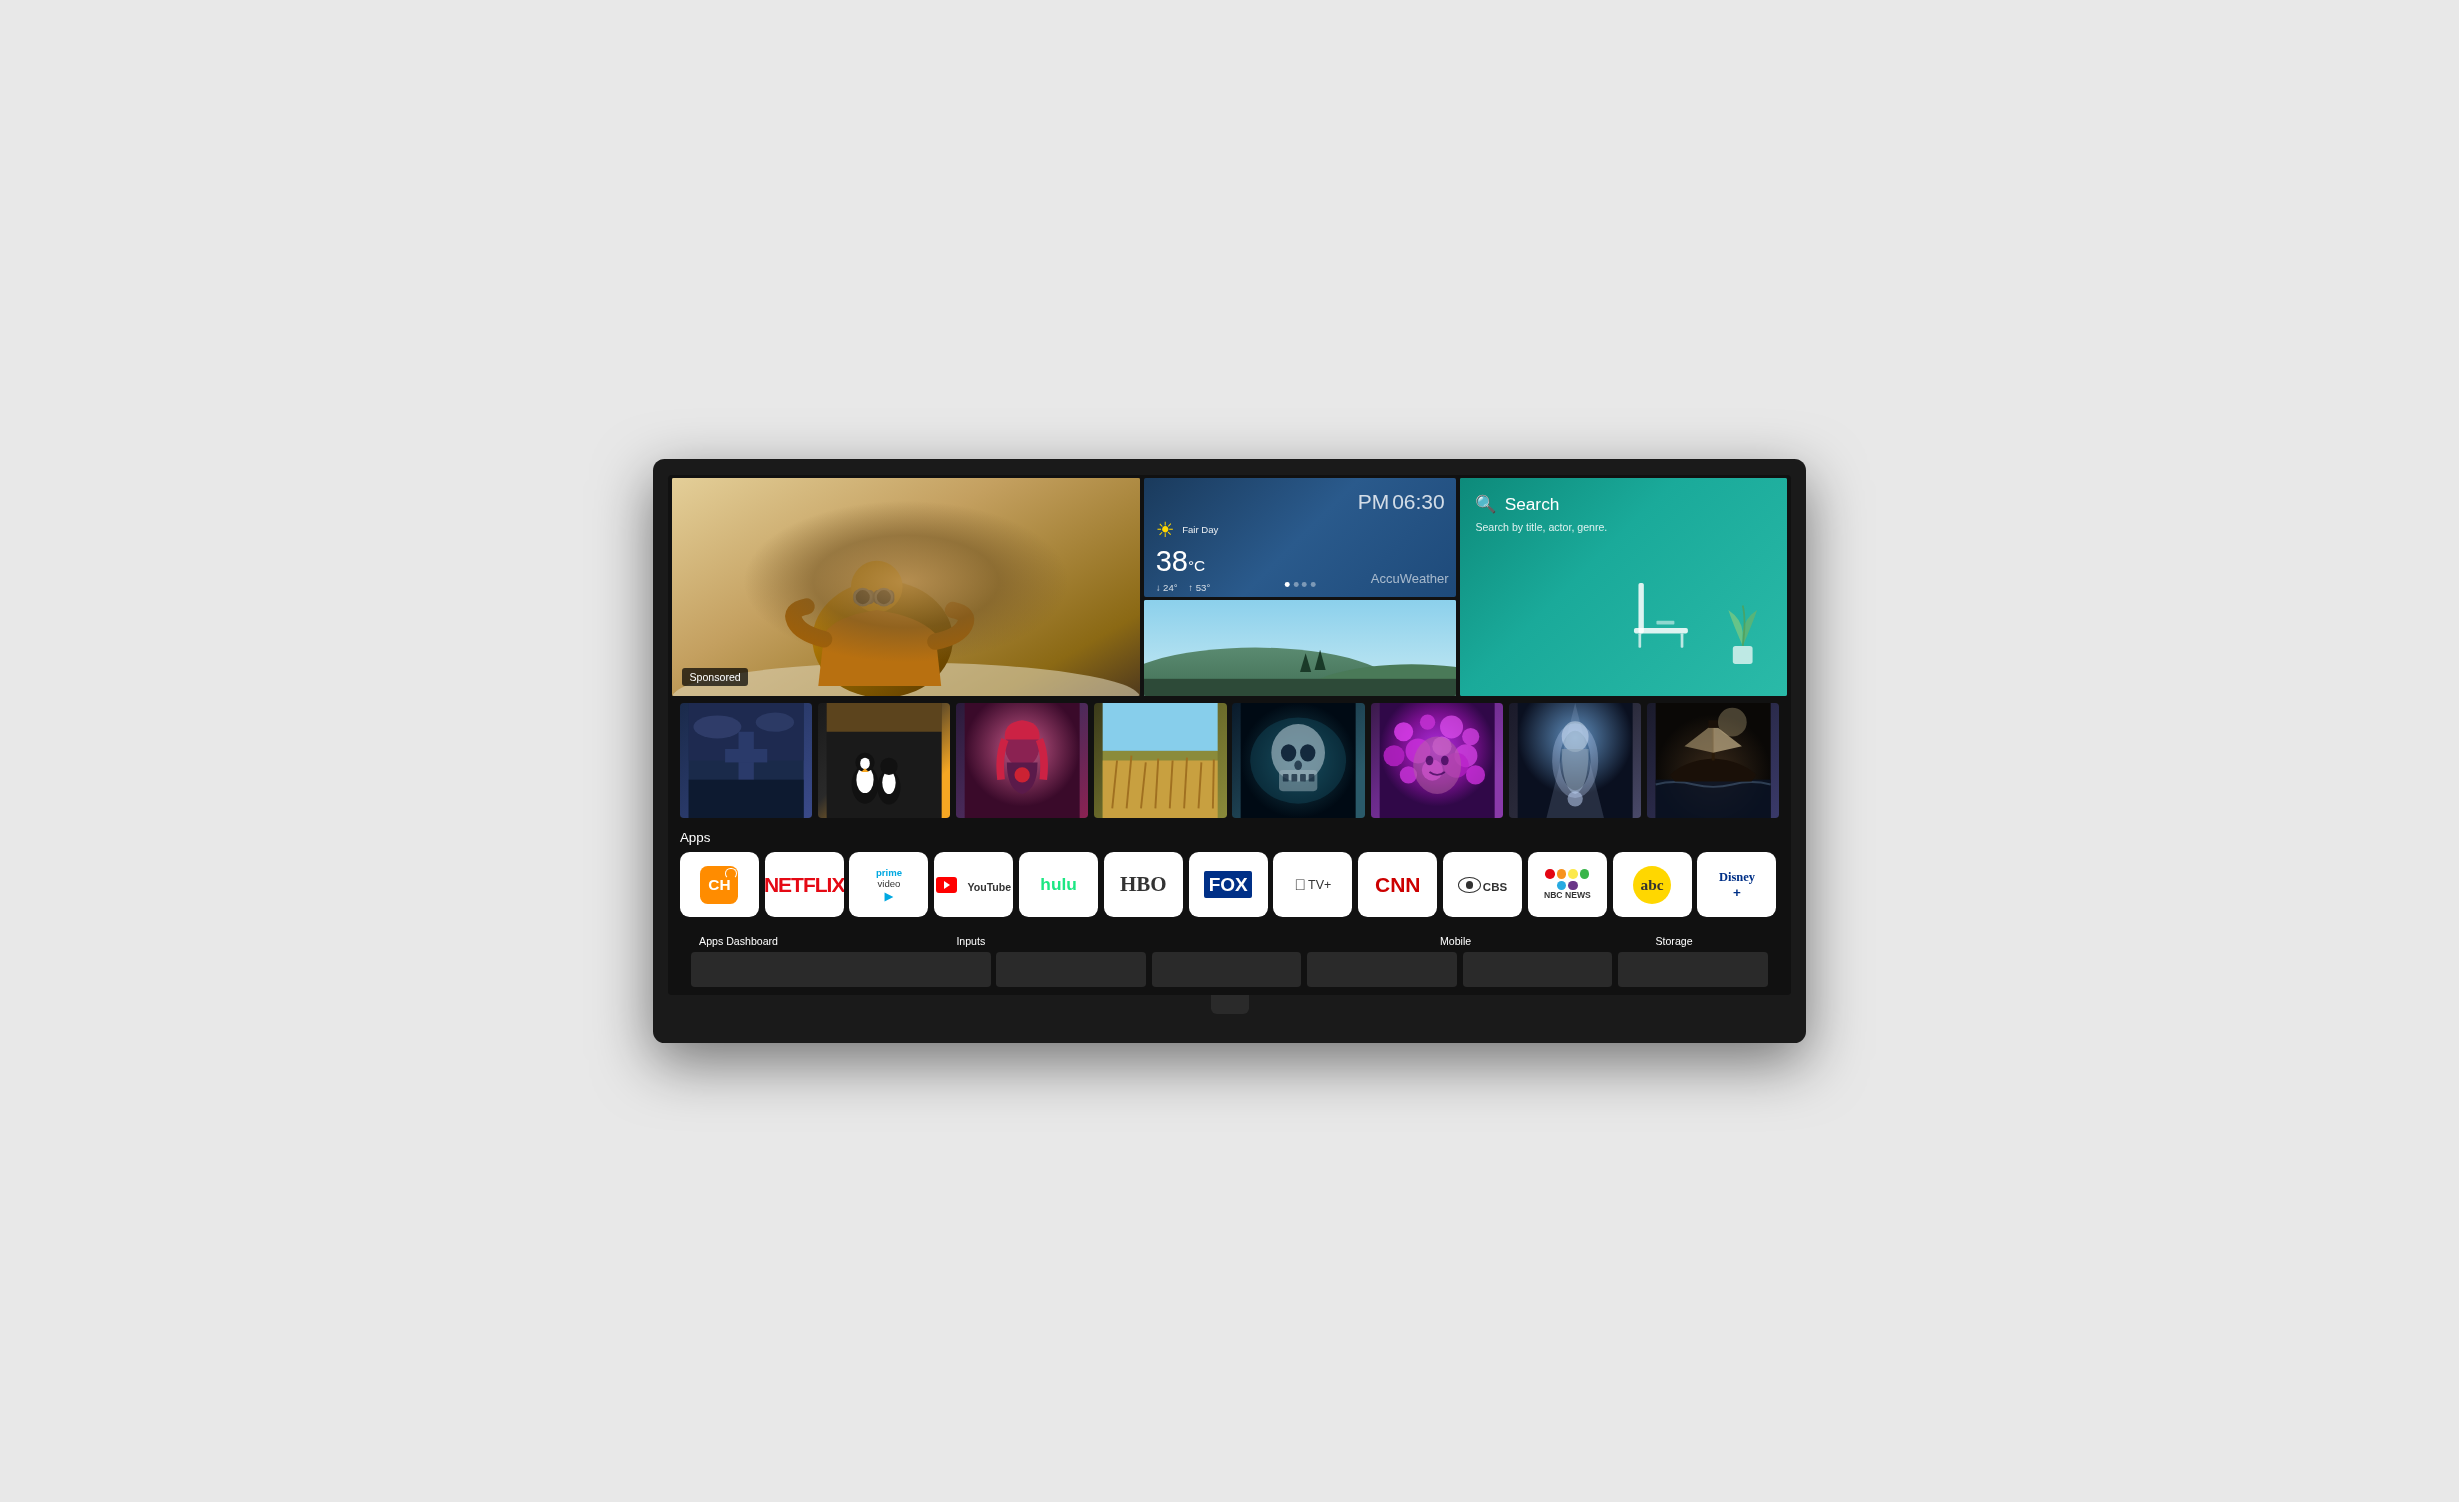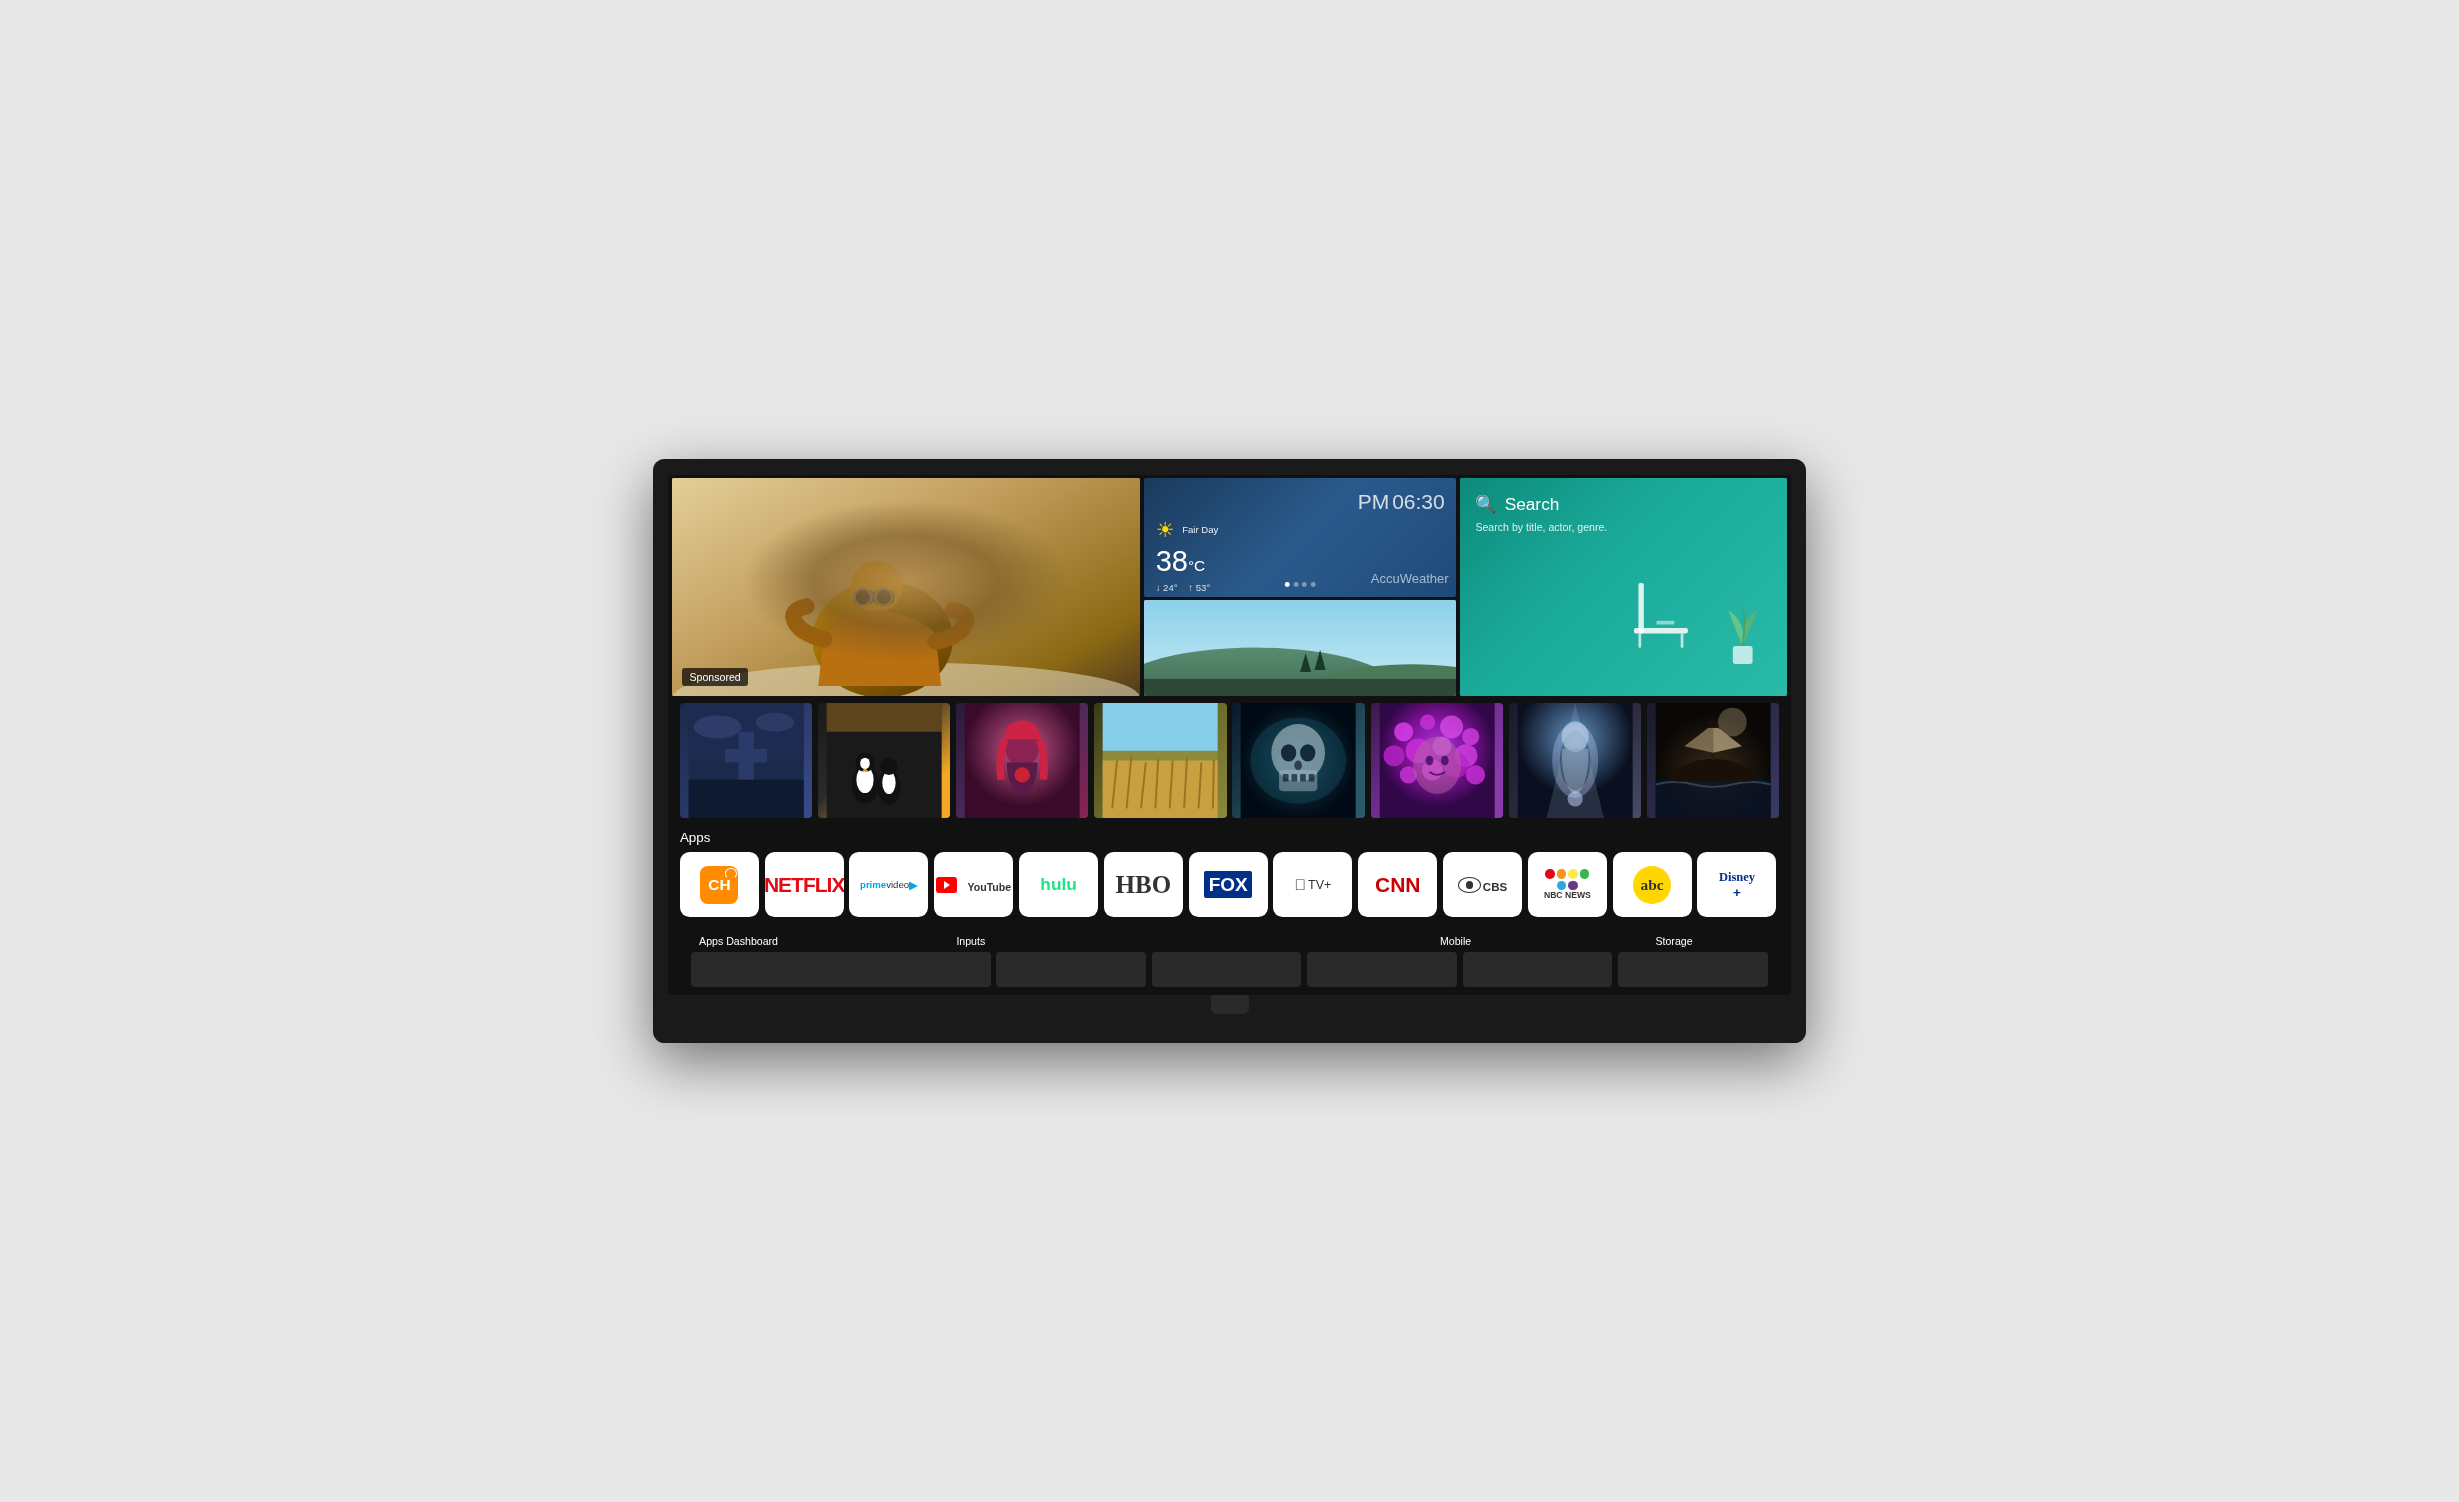--- a/index.html
+++ b/index.html
@@ -290,21 +290,21 @@
     .netflix-logo {
       color: #E50914;
       font-size: 21px;
       font-weight: 900;
       font-family: Arial Black, sans-serif;
       letter-spacing: -1px;
     }
 
     .prime-logo {
       display: flex;
-      flex-direction: row;
+      flex-direction: column;
       align-items: center;
     }
     .prime-text {
       font-size: 9.6px;
       color: #00A8E1;
       font-weight: 600;
     }
     .prime-video-text {
       font-size: 9.6px;
       color: #333;
@@ -816,21 +816,21 @@
               </div>
               <span class="yt-text">YouTube</span>
             </div>
           </div>
 
           <div class="app-tile">
             <span class="hulu-logo">hulu</span>
           </div>
 
           <div class="app-tile">
-            <span style="font-size:25px; font-weight:900; font-family:serif; color:#333;">HBO</span>
+            <span style="font-size:21px; font-weight:900; font-family:serif; color:#333;">HBO</span>
           </div>
 
           <div class="app-tile">
             <div class="fox-logo">FOX</div>
           </div>
 
           <div class="app-tile">
             <div class="appletv-logo">
               <span class="apple-sym"></span>
               <span class="tv-plus">TV+</span>

